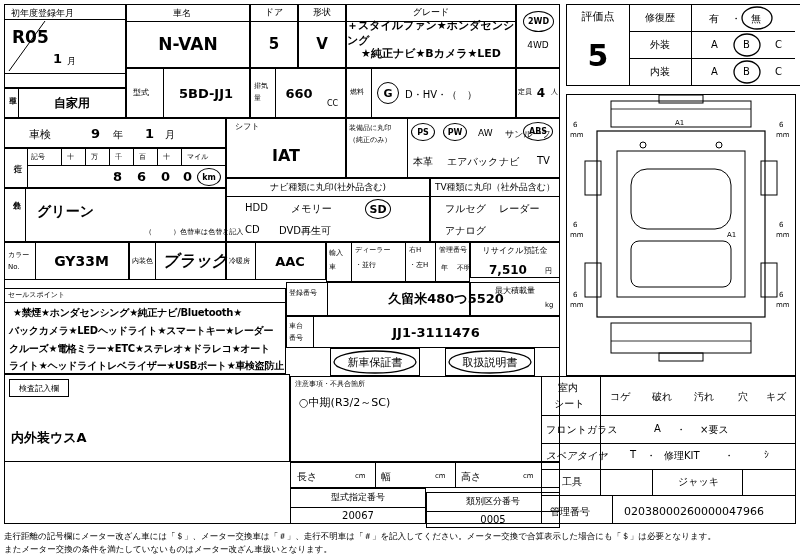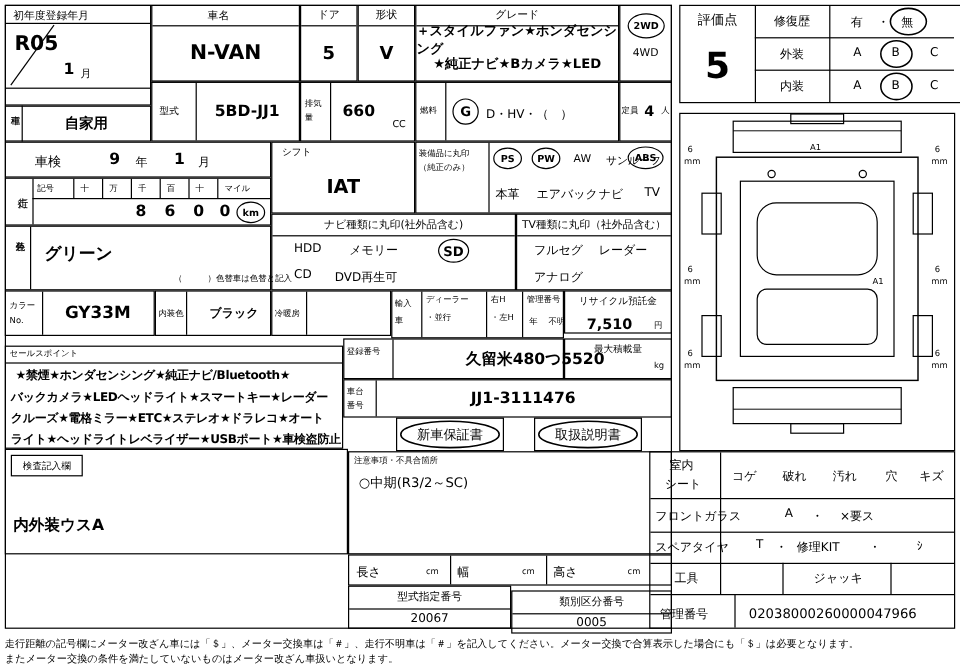--- a/index.html
+++ b/index.html
@@ -203,26 +203,27 @@
   <div class="bx" style="left:4px;top:242px;width:125px;height:38px;">
     <div class="lbl xs" style="left:3px;top:7px;">カラー</div>
     <div class="lbl xs" style="left:3px;top:20px;">No.</div>
     <div class="vline" style="left:30px;top:0;height:36px;"></div>
     <div class="ctr" style="position:absolute;left:30px;top:0;width:93px;height:36px;font-size:14px;font-weight:bold;">GY33M</div>
   </div>
 
   <div class="bx" style="left:129px;top:242px;width:97px;height:38px;">
     <div class="lbl xs" style="left:2px;top:13px;">内装色</div>
     <div class="vline" style="left:25px;top:0;height:36px;"></div>
-    <div class="ctr" style="position:absolute;left:25px;top:0;width:80px;height:36px;font-size:10px;font-weight:bold;">ブラック</div>
+    <div class="ctr" style="position:absolute;left:25px;top:0;width:80px;height:36px;font-size:16px;font-weight:bold;font-style:italic;">ブラック</div>
   </div>
 
   <div class="bx" style="left:226px;top:242px;width:100px;height:38px;">
     <div class="lbl xs" style="left:2px;top:13px;">冷暖房</div>
     <div class="vline" style="left:28px;top:0;height:36px;"></div>
+    <div class="ctr" style="position:absolute;left:28px;top:0;width:70px;height:36px;font-size:13px;font-weight:bold;">AAC</div>
   </div>
 
   <div class="bx" style="left:326px;top:242px;width:144px;height:40px;">
     <div class="lbl xs" style="left:2px;top:5px;">輸入</div>
     <div class="lbl xs" style="left:2px;top:19px;">車</div>
     <div class="vline" style="left:24px;top:0;height:38px;"></div>
     <div class="lbl xs" style="left:28px;top:2px;">ディーラー</div>
     <div class="lbl xs" style="left:28px;top:17px;">・並行</div>
     <div class="vline" style="left:78px;top:0;height:38px;"></div>
     <div class="lbl xs" style="left:82px;top:2px;">右H</div>
@@ -401,21 +402,21 @@
     <div class="lbl" style="left:110px;top:13px;font-size:10px;">破れ</div>
     <div class="lbl" style="left:152px;top:13px;font-size:10px;">汚れ</div>
     <div class="lbl" style="left:196px;top:13px;font-size:10px;">穴</div>
     <div class="lbl" style="left:224px;top:13px;font-size:10px;">キズ</div>
 
     <div class="lbl" style="left:4px;top:46px;font-size:10px;">フロントガラス</div>
     <div class="lbl" style="left:112px;top:46px;font-size:10px;">A</div>
     <div class="lbl" style="left:134px;top:46px;font-size:10px;">・</div>
     <div class="lbl" style="left:158px;top:46px;font-size:10px;">×要ス</div>
 
-    <div class="lbl" style="left:4px;top:72px;font-size:10px;">スペアタイヤ</div>
+    <div class="lbl" style="left:4px;top:72px;font-size:10px;font-style:italic;">スペアタイヤ</div>
     <div class="lbl" style="left:88px;top:72px;font-size:10px;">T</div>
     <div class="lbl" style="left:104px;top:72px;font-size:10px;">・</div>
     <div class="lbl" style="left:122px;top:72px;font-size:10px;">修理KIT</div>
     <div class="lbl" style="left:182px;top:72px;font-size:10px;">・</div>
     <div class="lbl" style="left:222px;top:72px;font-size:10px;">ｼ</div>
 
     <div class="lbl" style="left:20px;top:98px;font-size:10px;">工具</div>
     <div class="vline" style="left:110px;top:92px;height:26px;"></div>
     <div class="lbl" style="left:136px;top:98px;font-size:10px;">ジャッキ</div>
     <div class="vline" style="left:200px;top:92px;height:26px;"></div>

